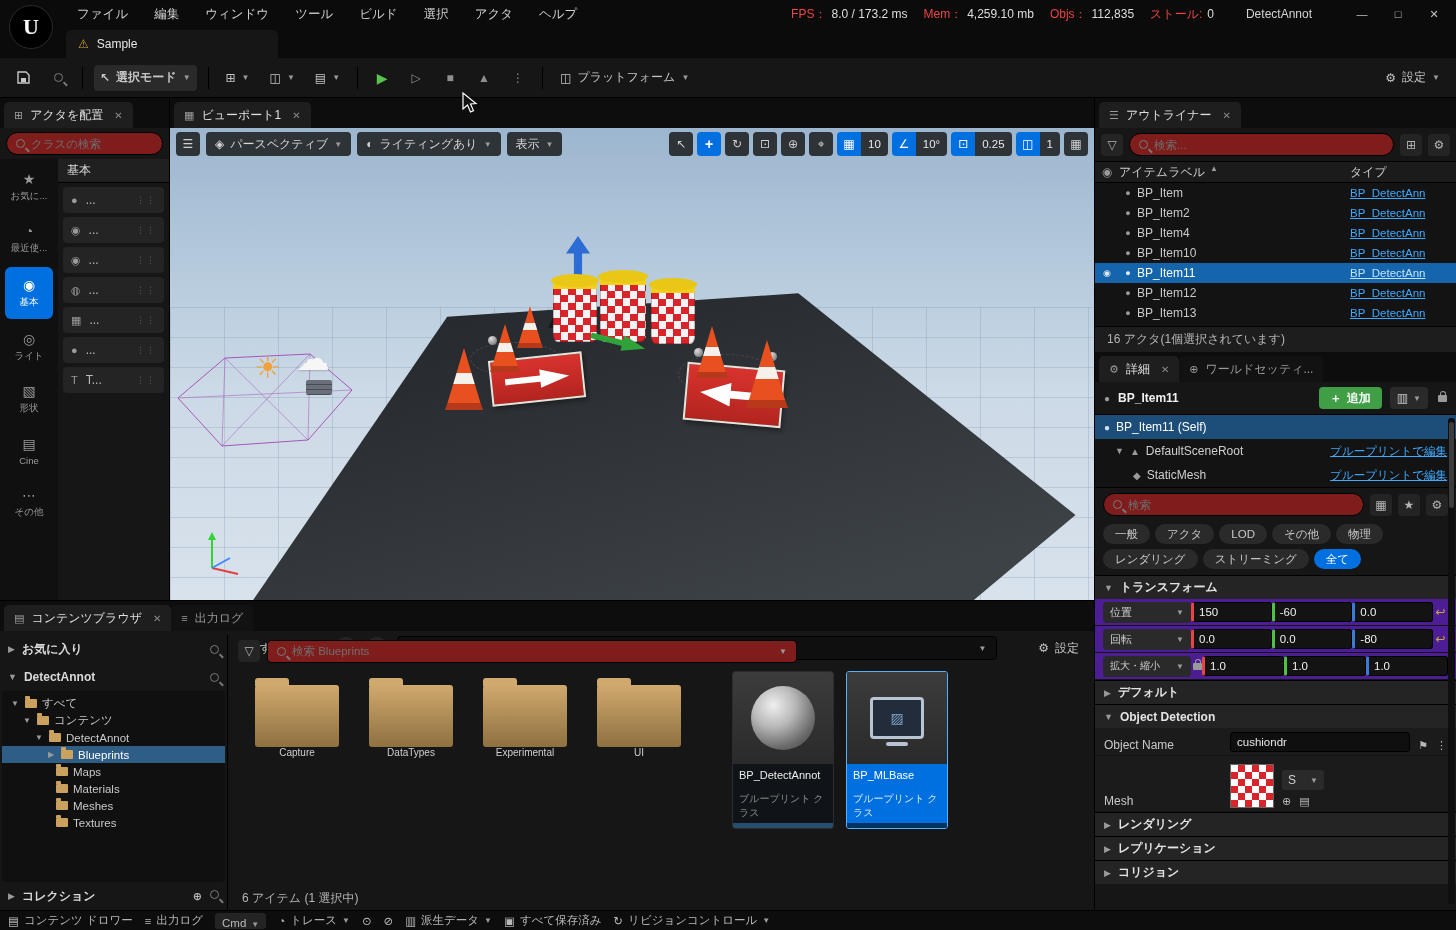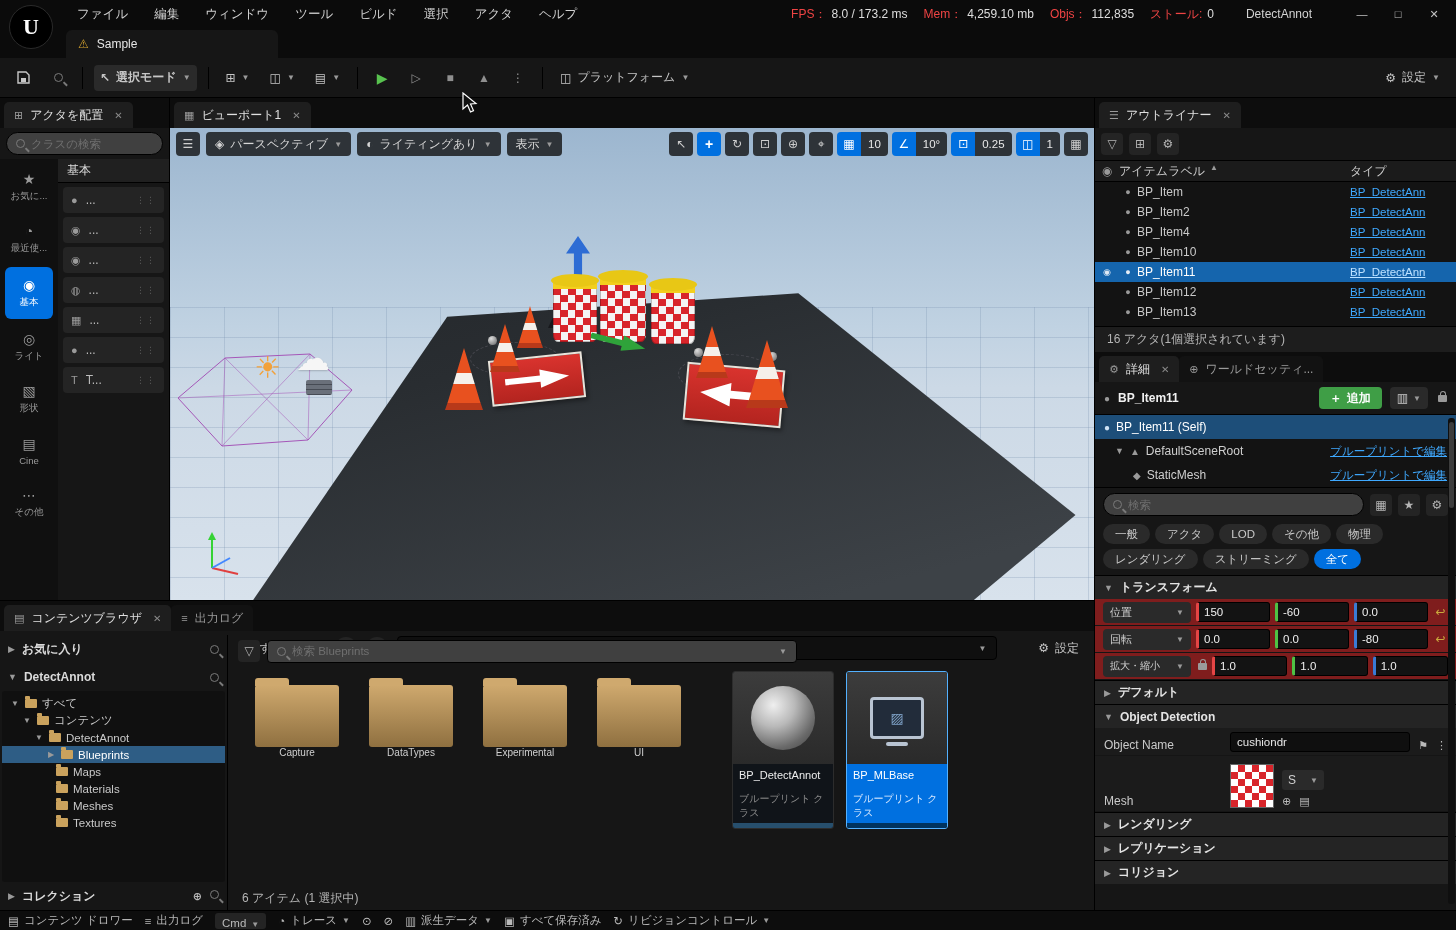--- a/index.html
+++ b/index.html
@@ -35,21 +35,21 @@
   .play{color:#58c24f;font-size:14px}
   .gray{color:#8f8f8f}
   .bold{font-weight:bold}
 
   
   .ptab-row{height:30px;background:#0d0d0d;display:flex;align-items:flex-end;padding-left:4px;flex:none}
   .ptab{height:26px;background:#1e1e1e;border-radius:5px 5px 0 0;display:flex;align-items:center;gap:7px;padding:0 10px;color:#e0e0e0}
   .ptab.inactive{background:#121212;color:#9a9a9a}
   .picon{color:#9a9a9a;font-size:11px}
   .xico{color:#8a8a8a;font-size:10px;margin-left:4px}
-  .search{background:#404040;border:1px solid #000;border-radius:12px;height:23px;display:flex;align-items:center;gap:6px;padding:0 9px;flex:1;min-width:0}
+  .search{background:#7f1d1d;border:1px solid #000;border-radius:12px;height:23px;display:flex;align-items:center;gap:6px;padding:0 9px;flex:1;min-width:0}
   .search input{background:transparent;border:none;outline:none;color:#ccc;font-size:11.5px;width:100%}
   .search input::placeholder{color:#6f6f6f}
   .isearch{width:9px;height:9px;border:1.5px solid #7a7a7a;border-radius:50%;position:relative;flex:none}
   .isearch::after{content:"";position:absolute;width:5px;height:1.5px;background:#7a7a7a;transform:rotate(45deg);left:8px;top:9px}
 
   
   #place-actors{position:absolute;left:0;top:98px;width:170px;height:502px;background:#161616;display:flex;flex-direction:column;border-right:1px solid #000}
   .pa-search{display:flex;padding:4px 6px}
   .pa-body{display:flex;flex:1;min-height:0}
   .pa-tabs{width:58px;background:#101010;display:flex;flex-direction:column;padding-top:2px}
@@ -122,21 +122,21 @@
   .det-tree{background:#131313;border-top:1px solid #000;border-bottom:1px solid #000}
   .trow{height:24px;display:flex;align-items:center;gap:6px;padding:0 9px;color:#cfcfcf}
   .trow.sel{background:#1d4e79;color:#fff}
   .elink{margin-left:auto;color:#3fa9ff;text-decoration:underline;font-size:11.5px}
   .det-srow{display:flex;align-items:center;gap:6px;padding:5px 8px}
   .chips{display:flex;flex-wrap:wrap;gap:5px;padding:3px 8px 6px}
   .chip{background:#2a2a2a;border-radius:10px;height:20px;display:flex;align-items:center;padding:0 12px;color:#c9c9c9;font-size:11.5px}
   .chip.active{background:#0070e0;color:#fff}
   .sect{height:24px;background:#242424;display:flex;align-items:center;gap:7px;padding:0 9px;color:#e4e4e4;border-top:1px solid #000;font-weight:bold}
   .arr9{color:#9a9a9a;font-size:9px}
-  .trans-row{height:27px;display:flex;align-items:center;gap:5px;padding:0 8px;background:#7f1d1d;border-bottom:1px solid #151515}
+  .trans-row{height:27px;display:flex;align-items:center;padding:0 8px;background:#4c1d95;border-bottom:1px solid #151515}
   .lbl-dd{width:88px;background:#2a2a2a;border-radius:4px;height:21px;display:flex;align-items:center;justify-content:space-between;padding:0 7px;color:#d0d0d0;font-size:11px;flex:none}
   .vbox{flex:1;height:20px;background:#131313;border:1px solid #000;border-left:3px solid;border-radius:3px;display:flex;align-items:center;padding:0 5px;color:#efefef;font-size:11.5px;min-width:0}
   .vx{border-left-color:#e54545}.vy{border-left-color:#4fc244}.vz{border-left-color:#3a7bd5}
   .reset{width:15px;color:#c9a93c;text-align:center;flex:none}
   .prop-row{min-height:28px;display:flex;align-items:flex-end;padding:3px 9px;background:#1b1b1b;gap:8px;border-bottom:1px solid #151515}
   .prop-label{width:118px;color:#c9c9c9;flex:none}
   .tval{flex:1;height:20px;background:#0f0f0f;border:1px solid #000;border-radius:3px;color:#e6e6e6;padding:0 6px;font-size:11.5px;display:flex;align-items:center;min-width:0}
   .mesh-thumb{width:44px;height:44px;border:1px solid #666;background:repeating-conic-gradient(#d8252b 0% 25%,#fff 0% 50%) 0 0/14px 14px;flex:none}
   .sdd{width:42px;height:20px;background:#2a2a2a;border-radius:3px;display:flex;align-items:center;justify-content:space-between;padding:0 6px;color:#d0d0d0}
   .ico-sm{color:#b9b9b9;font-size:11px}
@@ -482,20 +482,24 @@
 <div id="outliner">
   <div class="ptab-row">
     <div class="ptab">
       <span class="picon">☰</span>
       <span>アウトライナー</span>
       <span class="xico">✕</span>
     </div>
   </div>
   <div class="out-srow">
     <span class="sicon">▽</span>
+    <div class="search">
+      <span class="isearch"></span>
+      <input placeholder="検索..." style="">
+    </div>
     <span class="sicon">⊞</span>
     <span class="sicon">⚙</span>
   </div>
   <div class="out-header">
     <span class="oh-eye">◉</span>
     <span class="oh-label">
         <span>アイテムラベル</span>
         <span class="chev">▲</span>
       </span>
     <span class="oh-type">タイプ</span>

